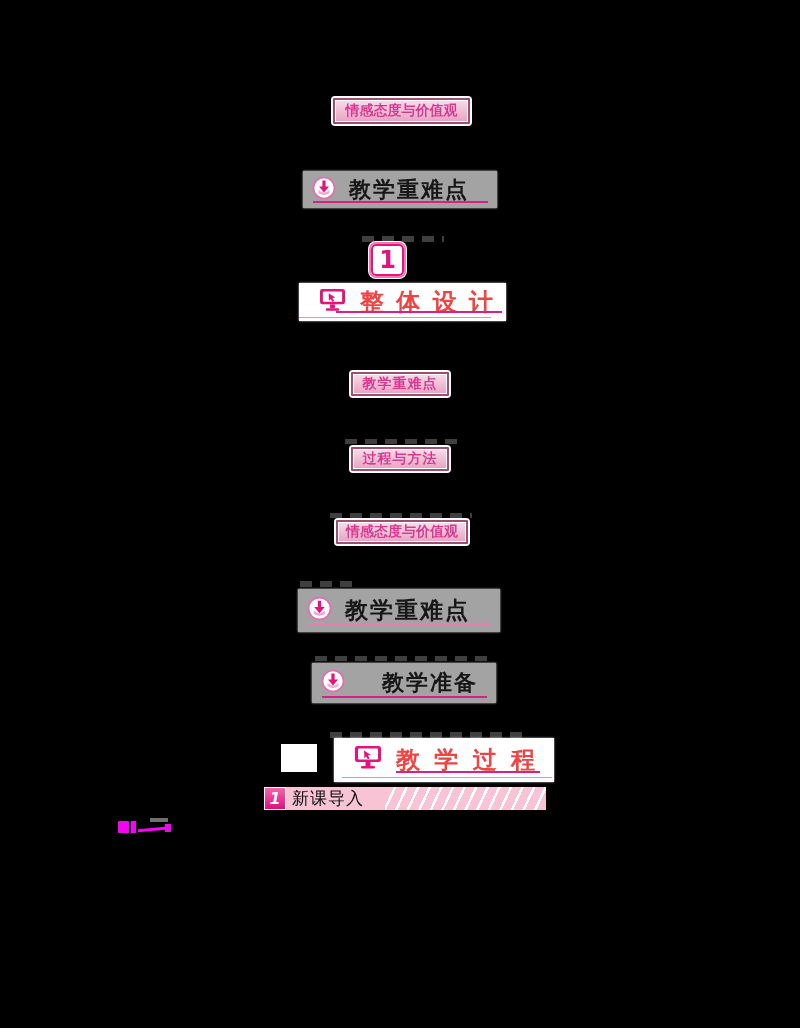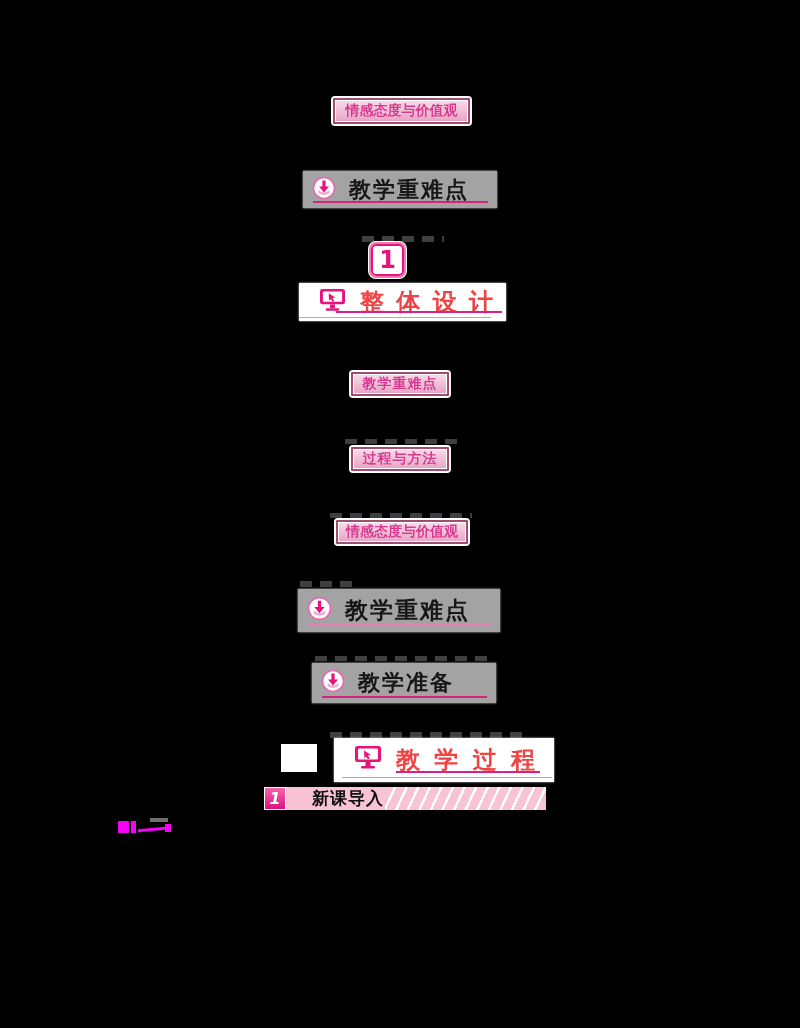--- a/index.html
+++ b/index.html
@@ -37,22 +37,22 @@
           color:#e8127d;font-weight:bold;font-size:24px;}
 
   
   .bar{position:absolute;display:flex;height:23px;}
   .bar .n{width:22px;background:linear-gradient(180deg,#f566aa,#dd0f7f);color:#fff;
           font-weight:bold;font-style:italic;font-size:16px;display:flex;
           align-items:center;justify-content:center;border:1px solid #fff;box-sizing:border-box;}
   .bar .b{flex:1;background:#f7c3d5;position:relative;display:flex;align-items:center;}
   .bar .b::after{content:"";position:absolute;right:0;top:0;bottom:0;width:62%;
           background:repeating-linear-gradient(115deg,transparent 0 8px,#ffffff 8px 10.5px);}
-  .bar .t{font-weight:bold;color:#0d0d0d;font-size:17px;letter-spacing:1px;
-          margin-left:26px;position:relative;z-index:1;text-align:right;}
+  .bar .t{font-weight:normal;color:#0d0d0d;font-size:17px;letter-spacing:1px;
+          margin-left:6px;position:relative;z-index:1;text-align:right;}
 
   
   .rem{position:absolute;height:6px;opacity:.85;
        background:repeating-linear-gradient(90deg,#4a4a4a 0 12px,transparent 12px 20px);}
 
   
   .blank{position:absolute;background:#fff;}
 
   
   .marks{position:absolute;}
@@ -125,21 +125,21 @@
         <path d="M6.5 14 Q12 19 17.5 14 L17.5 17 Q12 21 6.5 17 Z" fill="#f2a9cf"></path>
         <rect x="10.4" y="4.5" width="3.2" height="7" fill="#e8127d"></rect>
         <path d="M7 10.5 L12 16.5 L17 10.5 Z" fill="#e8127d"></path>
       </svg>
     </span>
     <span class="lbl" style="font-size:23px;">教学重难点</span>
     <span class="ul" style="bottom:7px;background:#e87fb0;"></span>
   </div>
 
   <div class="rem" style="left:315px;top:656px;width:178px;height:5px;"></div>
-  <div class="sec" style="left:312px;top:663px;width:184px;height:40px;">
+  <div class="sec" style="left:312px;top:663px;width:184px;height:40px;gap:24px;">
     <span class="ic">
       <svg width="24" height="24" viewBox="0 0 24 24">
         <circle cx="12" cy="12" r="10.5" fill="#fff" stroke="#e76ab0" stroke-width="1.6"></circle>
         <path d="M6.5 14 Q12 19 17.5 14 L17.5 17 Q12 21 6.5 17 Z" fill="#f2a9cf"></path>
         <rect x="10.4" y="4.5" width="3.2" height="7" fill="#e8127d"></rect>
         <path d="M7 10.5 L12 16.5 L17 10.5 Z" fill="#e8127d"></path>
       </svg>
     </span>
     <span class="lbl" style="font-size:22px;">教学准备</span>
     <span class="ul"></span>

